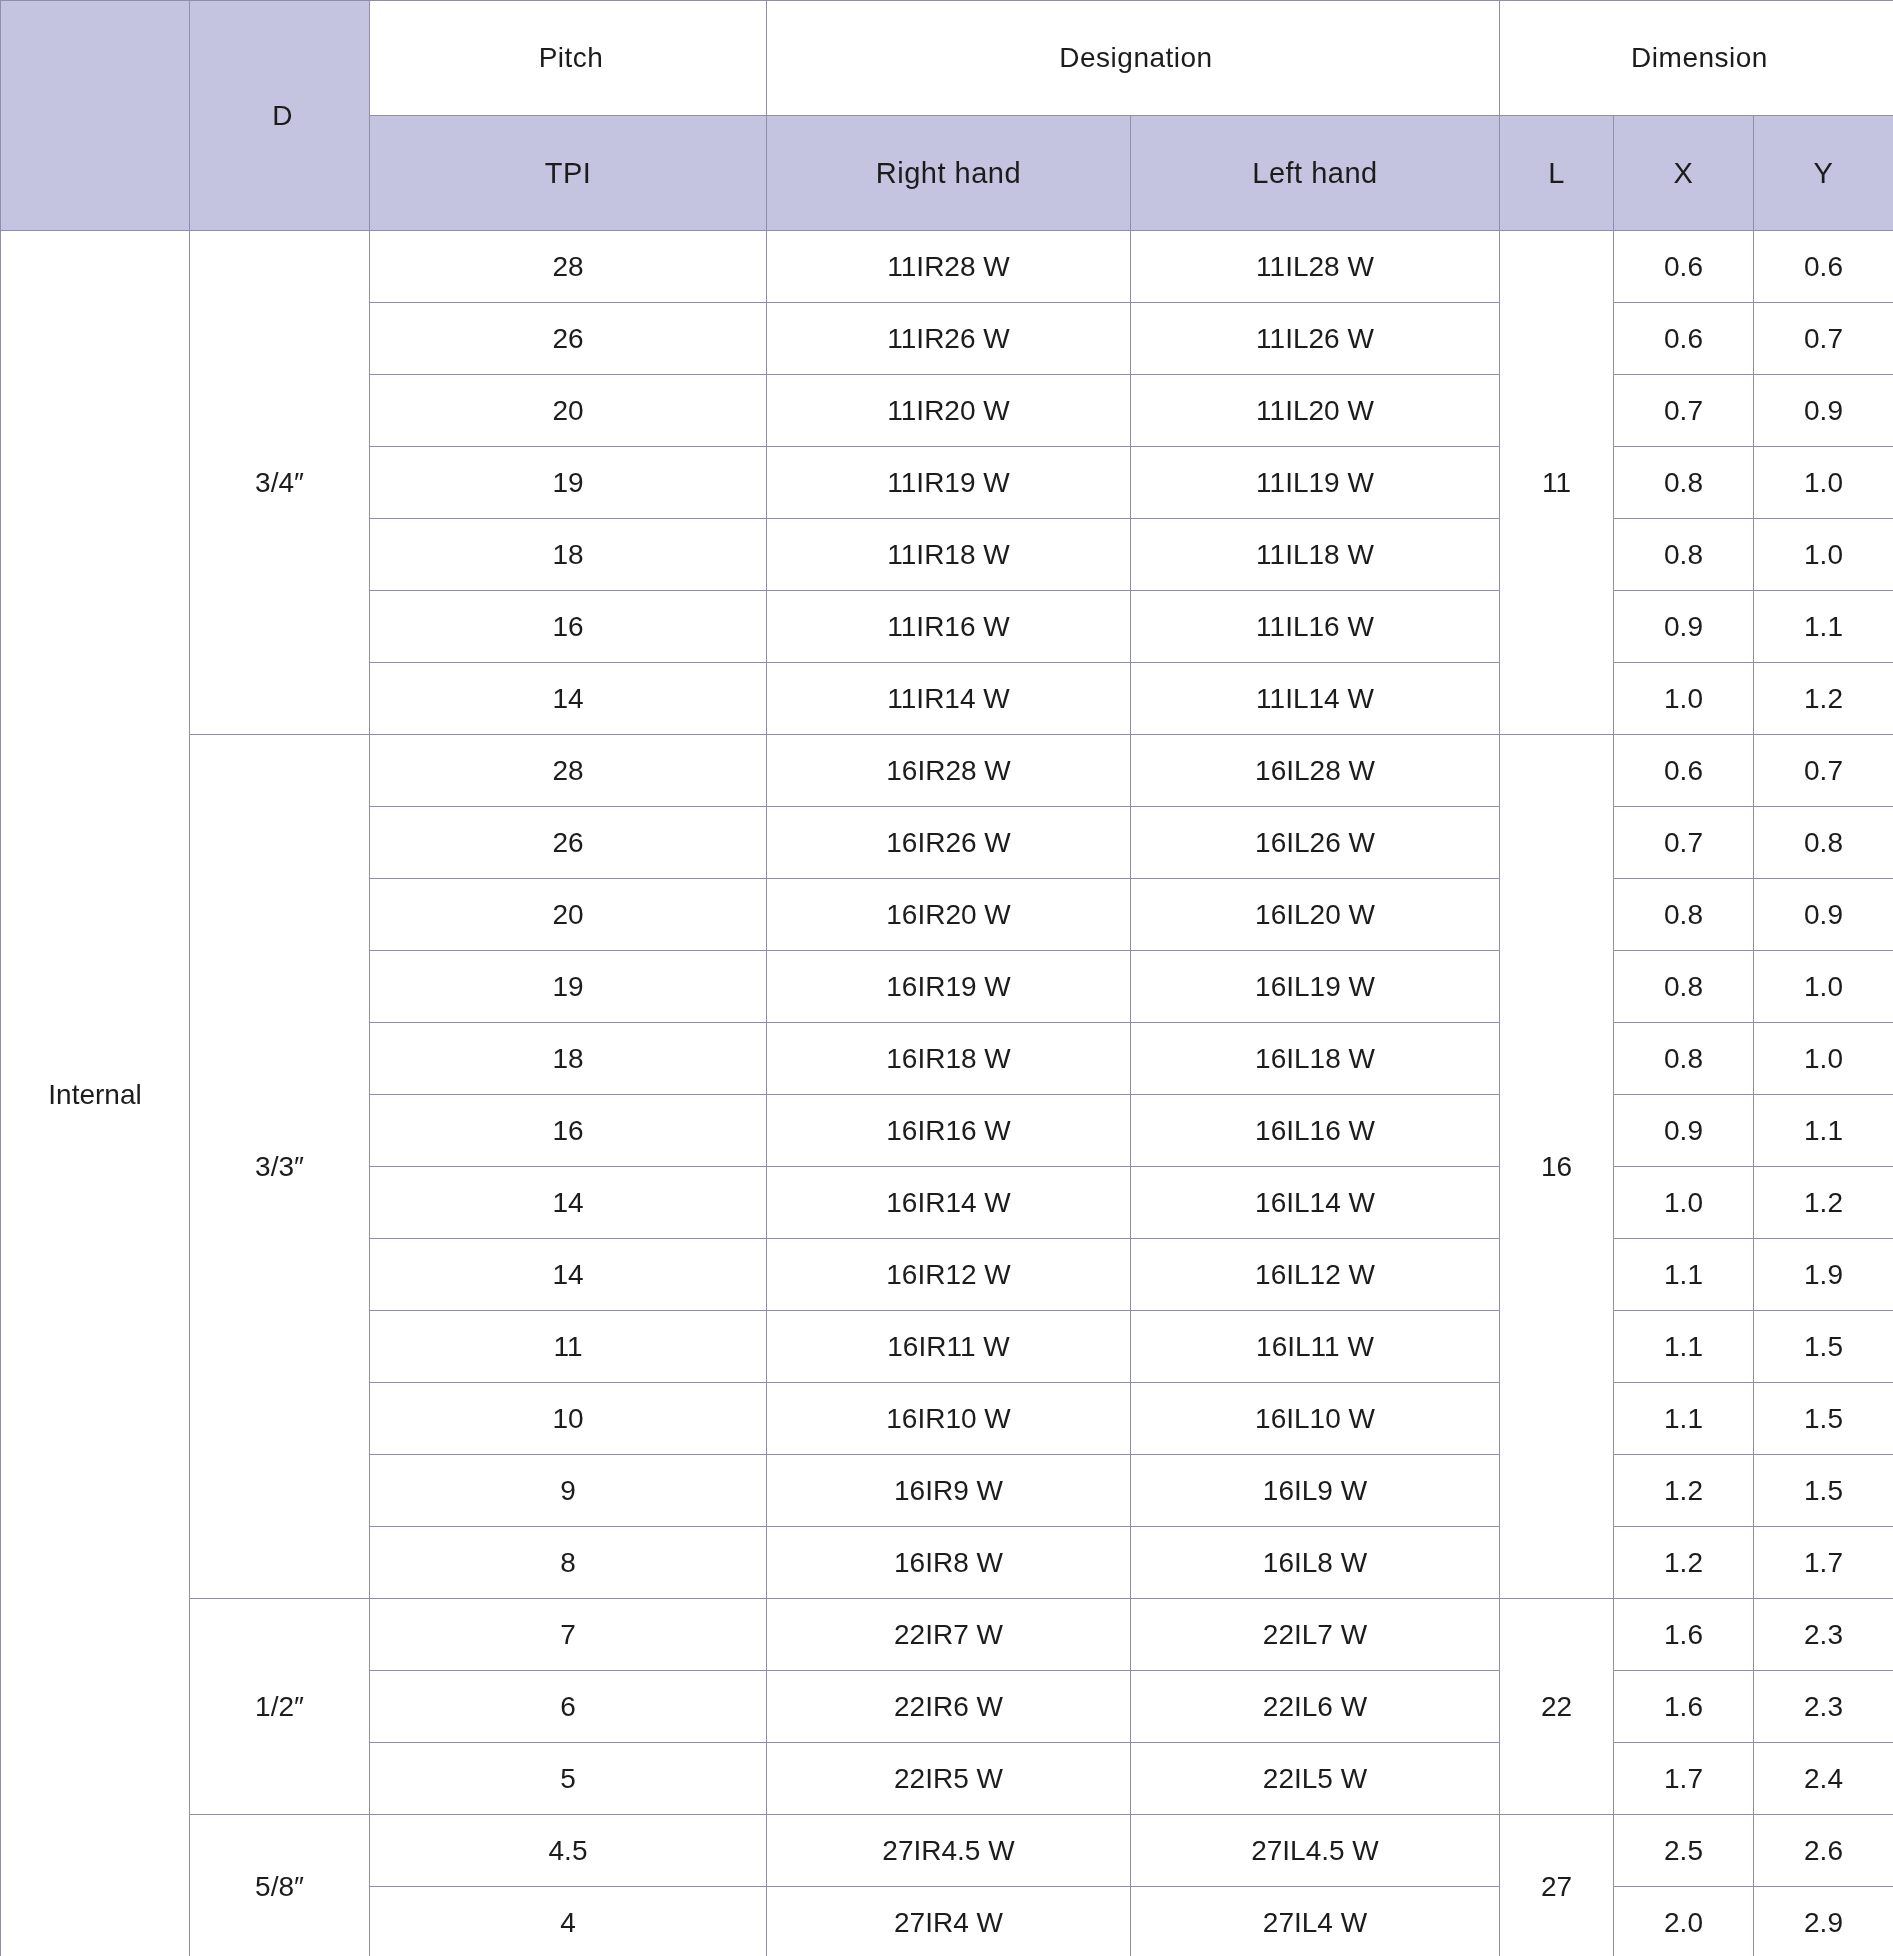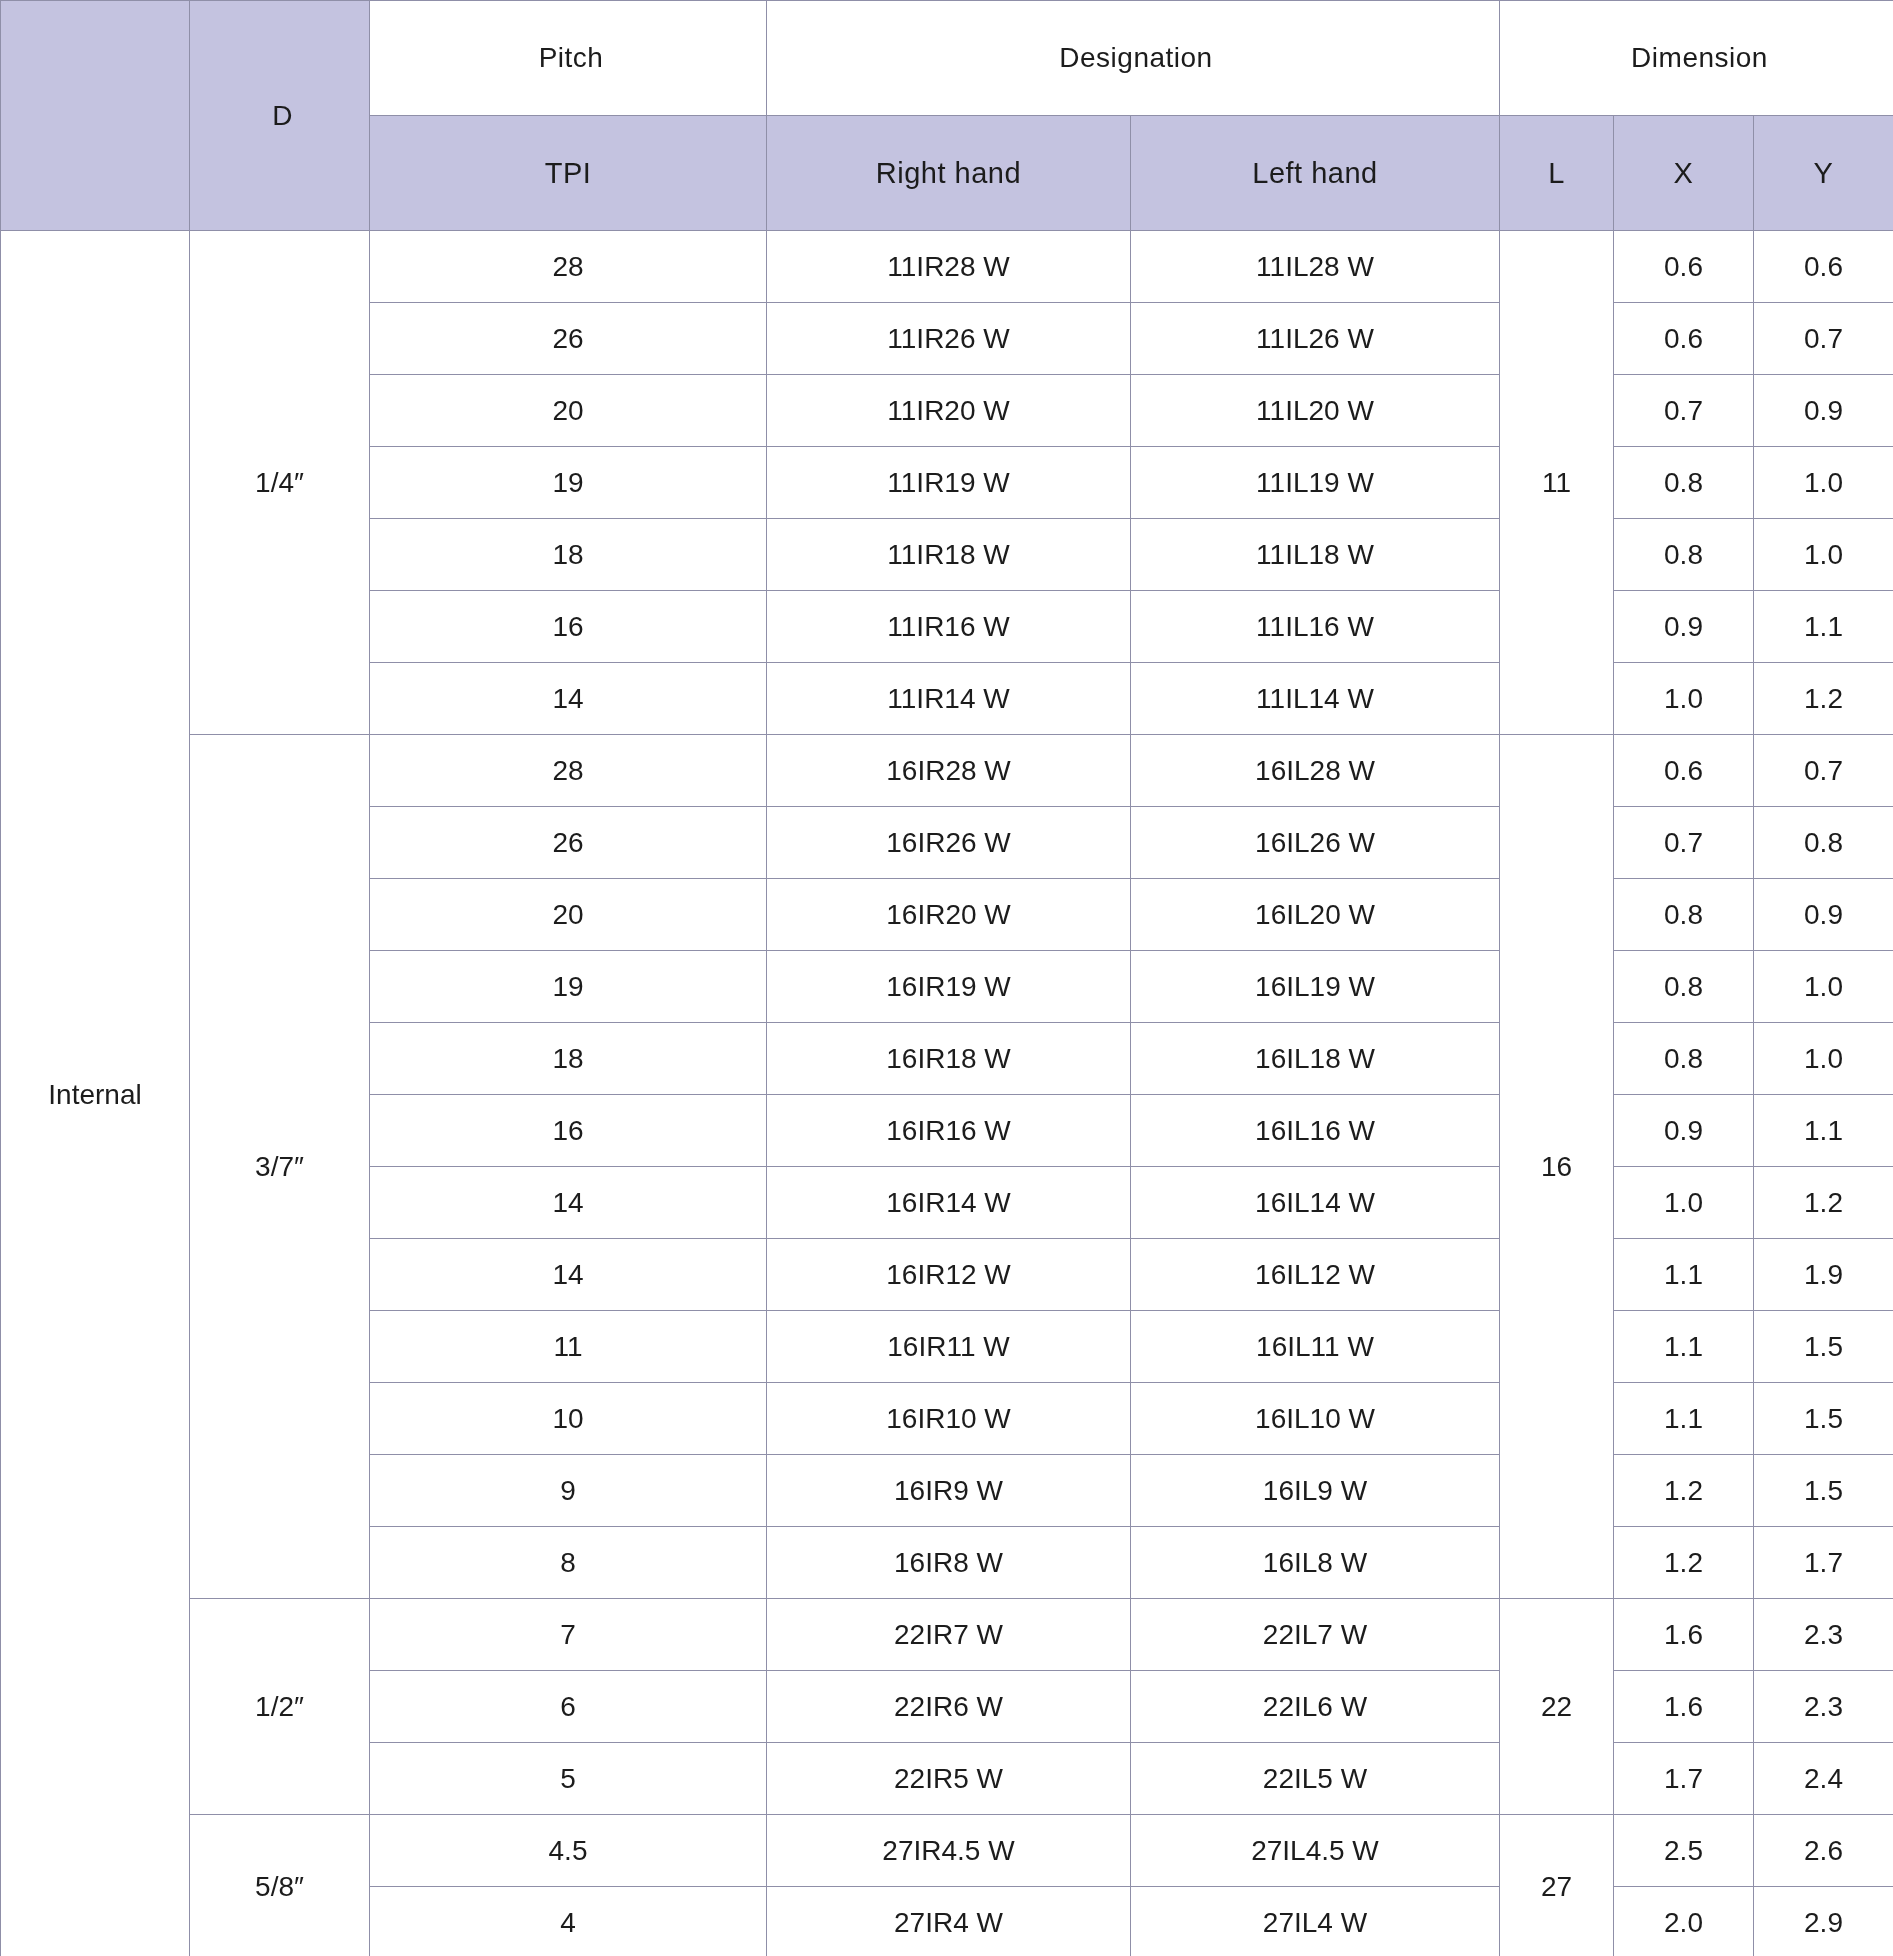--- a/index.html
+++ b/index.html
@@ -107,21 +107,21 @@
         <th class="sub h-sub">Right hand</th>
         <th class="sub h-sub">Left hand</th>
         <th class="sub h-sub">L</th>
         <th class="sub h-sub">X</th>
         <th class="sub h-sub">Y</th>
       </tr>
     </thead>
     <tbody id="tbody">
         <tr>
           <td class="type-cell" rowspan="24">Internal</td>
-          <td class="d-cell" rowspan="7">1/4″</td>
+          <td class="d-cell" rowspan="7">3/4″</td>
           <td>28</td>
           <td>11IR28 W</td>
           <td>11IL28 W</td>
           <td class="l-cell" rowspan="7">11</td>
           <td>0.6</td>
           <td>0.6</td>
         </tr>
         <tr>
           <td>26</td>
           <td>11IR26 W</td>
@@ -158,21 +158,21 @@
           <td>1.1</td>
         </tr>
         <tr>
           <td>14</td>
           <td>11IR14 W</td>
           <td>11IL14 W</td>
           <td>1.0</td>
           <td>1.2</td>
         </tr>
         <tr>
-          <td class="d-cell" rowspan="12">3/7″</td>
+          <td class="d-cell" rowspan="12">3/3″</td>
           <td>28</td>
           <td>16IR28 W</td>
           <td>16IL28 W</td>
           <td class="l-cell" rowspan="12">16</td>
           <td>0.6</td>
           <td>0.7</td>
         </tr>
         <tr>
           <td>26</td>
           <td>16IR26 W</td>

